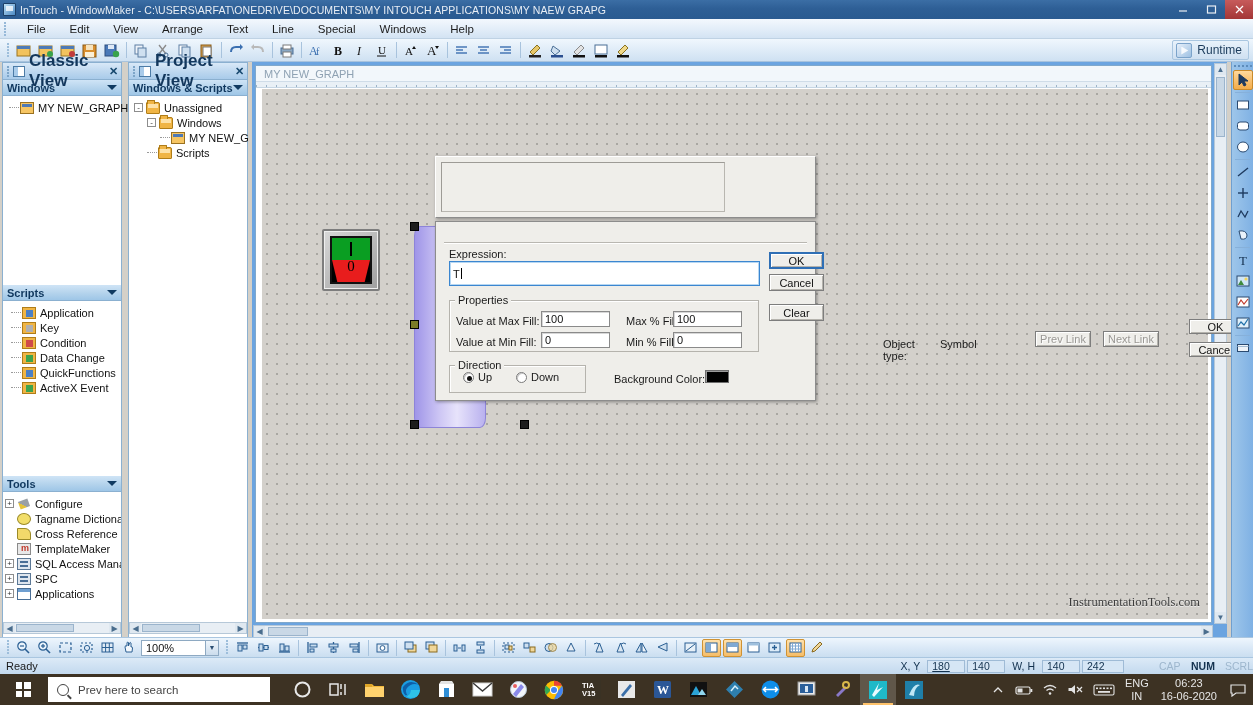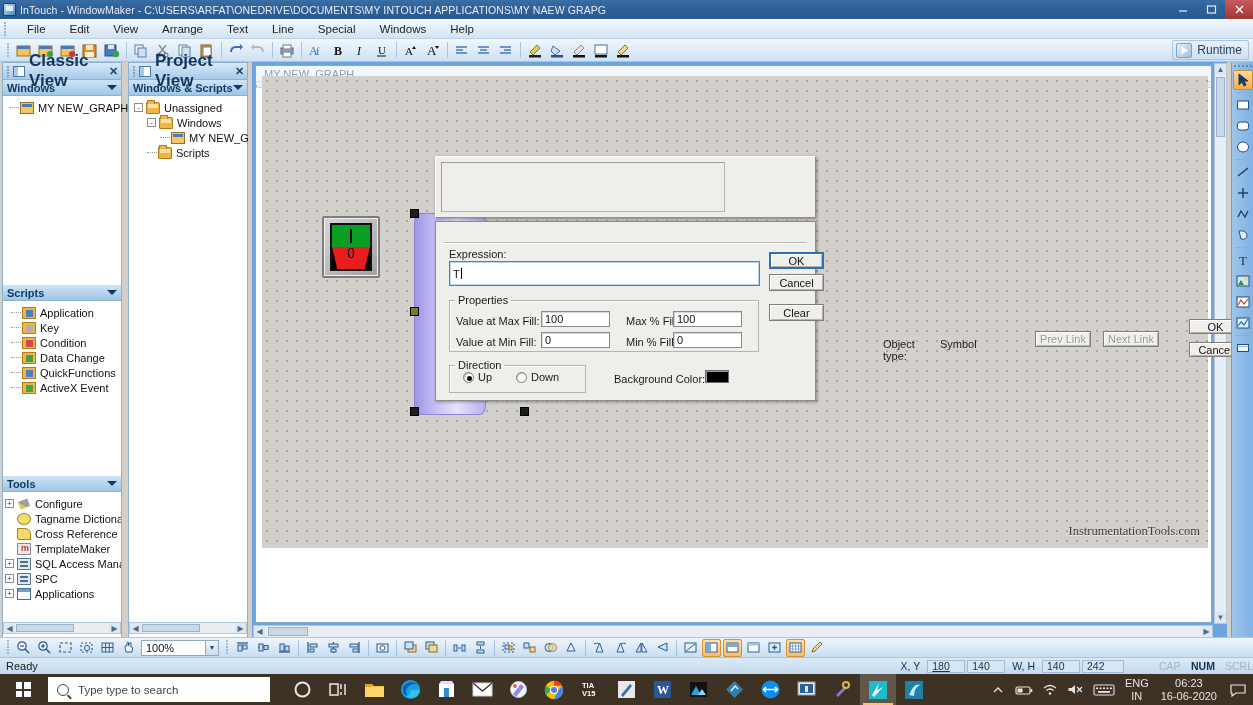--- a/index.html
+++ b/index.html
@@ -179,21 +179,21 @@
   .child-title {
     height: 16px; background: #f2f7fb; display:flex; align-items:center;
     padding-left: 8px; font-size: 11px; color: #8fa2b3; border-bottom: 1px solid #cfdce8;
   }
   .ruler {
     height: 6px; background: #e9f0f6; border-bottom: 1px solid #c6d6e4;
     background-image: repeating-linear-gradient(to right, #9bb3c8 0 1px, transparent 1px 10px);
     background-size: 10px 3px; background-repeat: repeat-x; background-position: 0 3px;
   }
   .canvas {
-    position: absolute; left: 6px; top: 10px; width: 946px; height: 472px;
+    position: absolute; left: 6px; top: 23px; width: 946px; height: 530px;
     background-color: #d3d0cb;
     background-image: radial-gradient(circle, #a9a7a2 0.8px, transparent 0.9px);
     background-size: 10px 10px;
     overflow: hidden;
   }
   .watermark {
     position: absolute; right: 8px; bottom: 9px;
     font-size: 12.5px; color: #3c3c3c; font-family: "Liberation Serif", serif;
     text-shadow: 0 1px 0 #efefef;
   }
@@ -1241,21 +1241,21 @@
     <div class="start-btn">
       <div class="winlogo">
         <i style="left:0;top:0;"></i>
           <i style="right:0;top:0;"></i>
         <i style="left:0;bottom:0;"></i>
           <i style="right:0;bottom:0;"></i>
       </div>
     </div>
     <div class="searchbox">
       <span class="mag"></span>
-      <span>Type type to search</span>
+      <span>Prev here to search</span>
     </div>
 
     <div class="tb-app" style="margin-left:14px;">
       <svg width="19" height="19">
           <circle cx="9.5" cy="9.5" r="7" fill="none" stroke="#e8e8e8" stroke-width="2"></circle>
         </svg>
     </div>
     <div class="tb-app">
       <svg width="19" height="19">
           <rect x="1" y="4" width="8" height="11" fill="none" stroke="#e8e8e8" stroke-width="1.5"></rect>

